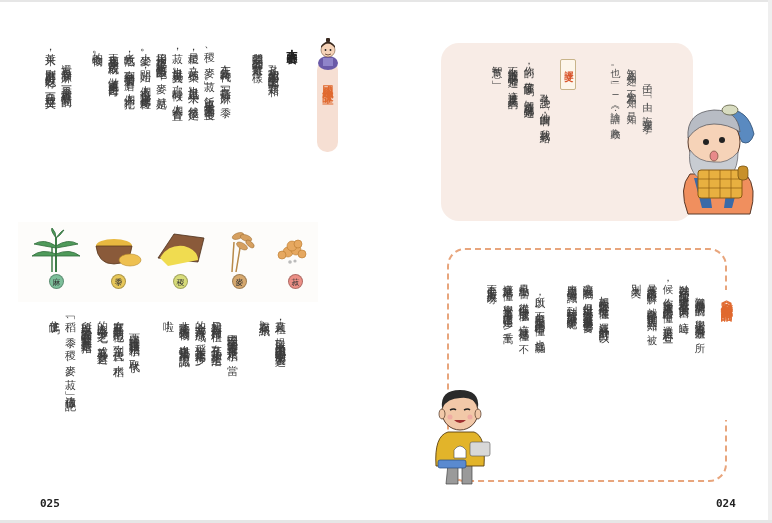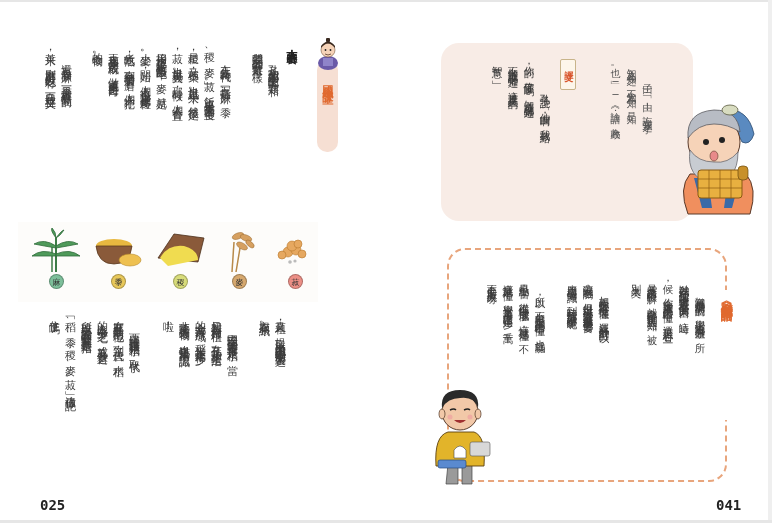--- a/index.html
+++ b/index.html
@@ -15,21 +15,21 @@
   .vcol {
     position: absolute;
     writing-mode: vertical-rl;
     text-orientation: upright;
     font-size: 11px;
     line-height: 15.6px;
     letter-spacing: 1.6px;
     color: #3a3a3a;
     white-space: pre-wrap;
   }
-  .pagenum { position: absolute; font-size: 14px; font-weight: bold; color: #222; font-family: "DejaVu Sans Mono", monospace; }
+  .pagenum { position: absolute; font-size: 11px; font-weight: bold; color: #222; font-family: "DejaVu Sans Mono", monospace; }
 
   
   .pill {
     position: absolute; left: 317px; top: 60px; width: 21px; height: 92px;
     background: #f6dfd3; border-radius: 10px;
   }
   .pill-text {
     position: absolute; left: 319px; top: 76px; writing-mode: vertical-rl; text-orientation: upright;
     font-size: 11px; font-weight: bold; color: #e0692f; letter-spacing: 2px;
   }
@@ -249,16 +249,16 @@
   <path d="M14 24 Q12 6 32 6 Q52 6 50 24 Q46 12 32 14 Q20 14 14 24Z" fill="#2a2a2a"></path>
   <ellipse cx="14" cy="30" rx="3" ry="5" fill="#f2c8a8" stroke="#4a3020" stroke-width="0.7"></ellipse>
   <ellipse cx="50" cy="30" rx="3" ry="5" fill="#f2c8a8" stroke="#4a3020" stroke-width="0.7"></ellipse>
   <path d="M22 26 Q26 24 28 26" stroke="#222" stroke-width="1.4" fill="none"></path>
   <path d="M36 26 Q40 24 42 26" stroke="#222" stroke-width="1.4" fill="none"></path>
   <path d="M26 36 Q32 42 38 36 Z" fill="#a03030"></path>
   <circle cx="22" cy="33" r="2.5" fill="#f0a0a0" opacity="0.7"></circle>
     <circle cx="42" cy="33" r="2.5" fill="#f0a0a0" opacity="0.7"></circle>
 </svg>
 
-<div class="pagenum" style="left:716px; top:497px;">041</div>
+<div class="pagenum" style="left:716px; top:497px;">024</div>
 
 <div class="rightedge"></div>
 <div class="botbar"></div>
 
 </body></html>

